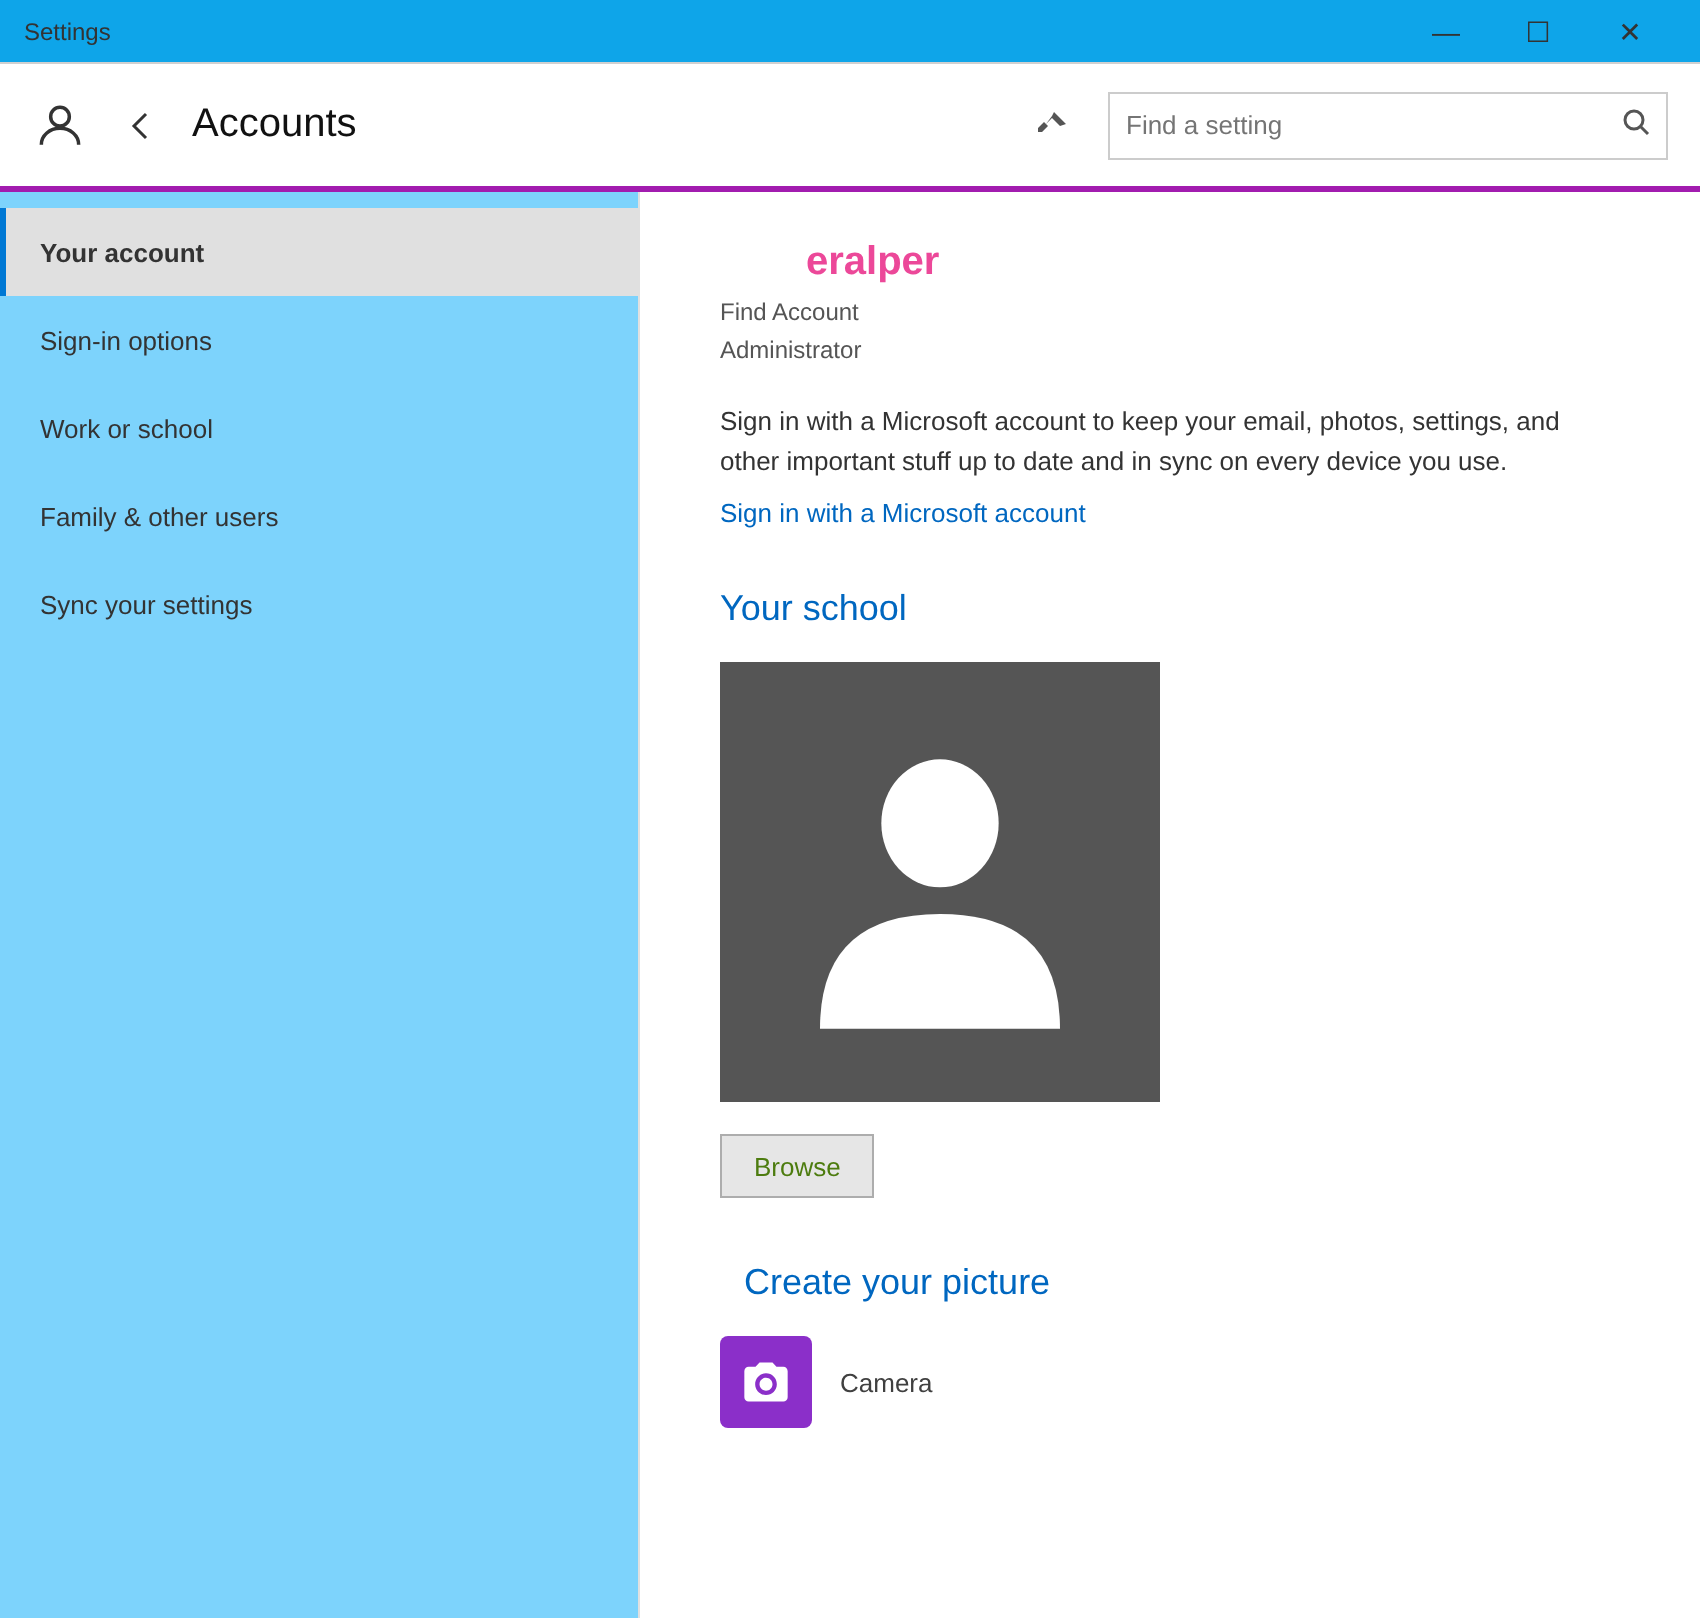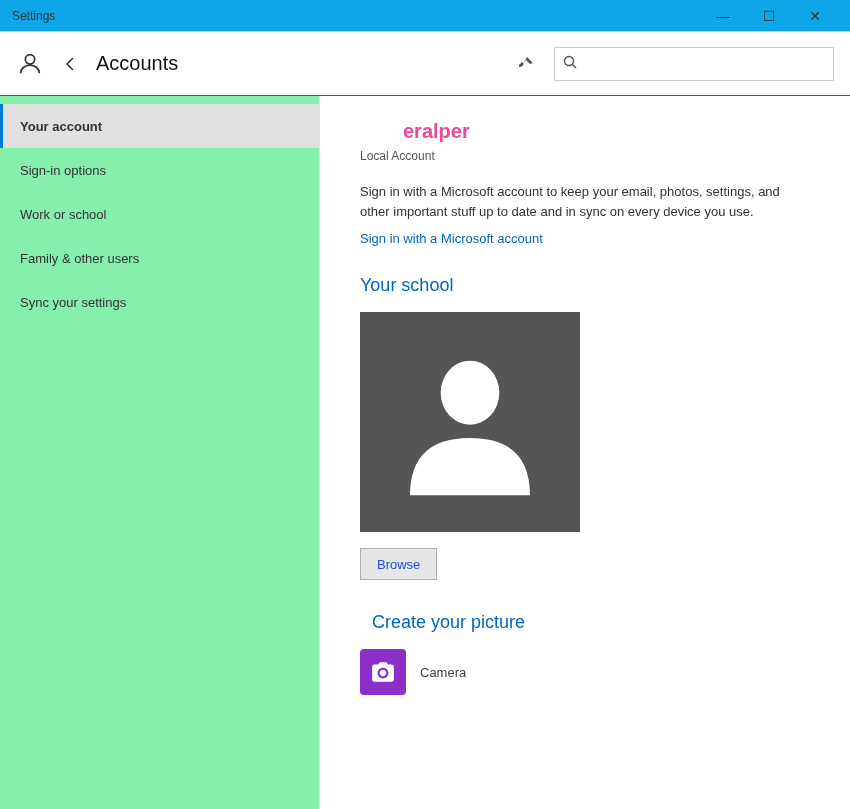--- a/index.html
+++ b/index.html
@@ -54,21 +54,21 @@
     }
 
     
     .app-header {
       height: 64px;
       background: white;
       display: flex;
       align-items: center;
       padding: 0 16px;
       gap: 12px;
-      border-bottom: 1px solid #a21caf;
+      border-bottom: 3px solid #a21caf;
     }
     .user-icon {
       width: 28px;
       height: 28px;
       color: #333;
     }
     .back-btn {
       width: 28px;
       height: 28px;
       background: transparent;
@@ -126,21 +126,21 @@
     .main-content {
       display: flex;
       flex: 1;
       background: white;
       overflow: hidden;
     }
 
     
     .sidebar {
       width: 320px;
-      background: #86efac;
+      background: #7dd3fc;
       border-right: 1px solid #e0e0e0;
       padding-top: 8px;
       flex-shrink: 0;
     }
     .nav-item {
       height: 44px;
       display: flex;
       align-items: center;
       padding: 0 20px;
       font-size: 13px;
@@ -213,21 +213,21 @@
       width: 140px;
       height: 160px;
     }
 
     .browse-btn {
       height: 32px;
       padding: 0 16px;
       background: #e6e6e6;
       border: 1px solid #adadad;
       font-size: 13px;
-      color: #1d4ed8;
+      color: #4d7c0f;
       cursor: pointer;
     }
 
     .create-section-title {
       font-size: 18px;
       font-weight: 300;
       color: #0067c0;
       margin: 32px 0 16px 12px;
     }
 
@@ -279,20 +279,21 @@
         <path d="M11 2L5 8l6 6" stroke="currentColor" stroke-width="1.5" fill="none"></path>
       </svg>
     </button>
     <span class="app-title">Accounts</span>
     <button class="pin-btn">
       <svg width="16" height="16" viewBox="0 0 16 16" fill="#555">
         <path d="M9 1l6 6-3 1-4-4-3 3 1 1-3 3H1v-2l3-3 1 1 3-4z"></path>
       </svg>
     </button>
     <div class="search-box">
+      <input class="search-input" type="text" placeholder="Find a setting" style="">
       <span class="search-icon-btn">
         <svg width="14" height="14" viewBox="0 0 14 14" fill="none" stroke="#555" stroke-width="1.5">
           <circle cx="6" cy="6" r="4.5"></circle>
           <line x1="9.5" y1="9.5" x2="13" y2="13"></line>
         </svg>
       </span>
     </div>
   </div>
 
   <div class="main-content">
@@ -315,21 +316,22 @@
       </div>
     </div>
 
     <div class="content-area">
 
       
       <div class="username">eralper</div>
 
       
       <div class="account-type">
-        <div>Local Account</div>
+        <div>Find Account</div>
+        <div>Administrator</div>
       </div>
 
       
       <p class="signin-description">Sign in with a Microsoft account to keep your email, photos, settings, and other important stuff up to date and in sync on every device you use.</p>
 
       
       <a class="signin-link" href="#">Sign in with a Microsoft account</a>
 
       
       <div class="section-title">Your school</div>

